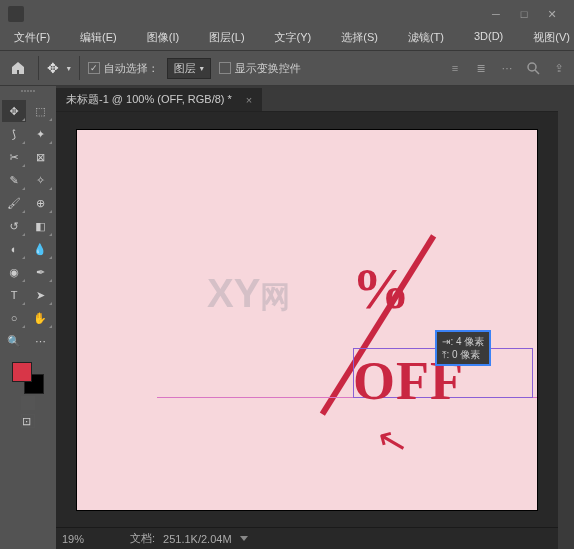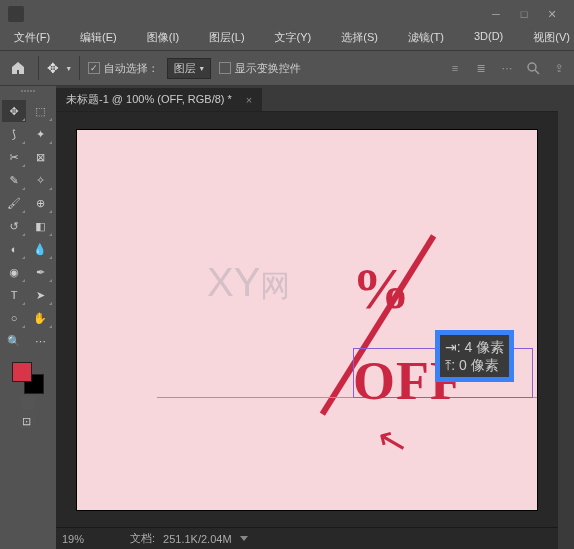--- a/index.html
+++ b/index.html
@@ -40,22 +40,22 @@
 .canvaswrap { flex: 1; position: relative; background: #282828; display: flex; align-items: center; justify-content: center; padding: 10px; }
 .canvas { width: 460px; height: 380px; background: #f7d7dc; position: relative; box-shadow: 0 0 0 1px #000; }
 .fifty { position: absolute; left: 90px; top: 130px; font-size: 140px; font-weight: bold; color: #c92742; font-family: Georgia, serif; letter-spacing: -8px; line-height: 1; }
 .pct { position: absolute; left: 275px; top: 125px; font-size: 58px; color: #c92742; font-family: Georgia, serif; font-weight: bold; }
 .slash { position: absolute; left: 238px; top: 100px; width: 130px; height: 195px; }
 .slash::after { content: ""; position: absolute; width: 6px; height: 210px; background: #c92742; transform: rotate(32deg); left: 60px; top: -10px; }
 .off { position: absolute; left: 276px; top: 220px; font-size: 54px; color: #c92742; font-family: Georgia, serif; font-weight: bold; letter-spacing: 1px; }
 .selbox { position: absolute; left: 276px; top: 218px; width: 180px; height: 50px; border: 1px solid #8a5fd6; }
 .guideline { position: absolute; left: 80px; top: 267px; width: 380px; height: 1px; background: #d976c4; }
 .arrow { position: absolute; left: 300px; top: 290px; color: #c92742; font-size: 36px; transform: rotate(-15deg); }
-.tooltip { position: absolute; left: 358px; top: 200px; background: #3a3a3a; color: #ccc; font-size: 14px; padding: 3px 5px; border: 5px solid #3b82f6; line-height: 1.3; white-space: nowrap; }
-.watermark { position: absolute; left: 130px; top: 130px; font-size: 40px; color: rgba(150,150,160,0.35); font-weight: normal; pointer-events: none; }
+.tooltip { position: absolute; left: 358px; top: 200px; background: #3a3a3a; color: #ccc; font-size: 10px; padding: 3px 5px; border: 2px solid #3b82f6; line-height: 1.3; white-space: nowrap; }
+.watermark { position: absolute; left: 130px; top: 141px; font-size: 40px; color: rgba(150,150,160,0.35); font-weight: bold; pointer-events: none; }
 .watermark .sub { font-size: 14px; display: block; }
 .statusbar { height: 22px; background: #282828; border-top: 1px solid #1a1a1a; display: flex; align-items: center; padding: 0 6px; gap: 8px; color: #aaa; font-size: 11px; }
 .statusbar .zoom { width: 60px; }
 .statusbar .tri2 { width: 0; height: 0; border-left: 4px solid transparent; border-right: 4px solid transparent; border-top: 5px solid #888; }
 .sidepanel { width: 16px; background: #3a3a3a; }
 </style>
 </head>
 <body>
 
 <div class="titlebar">

